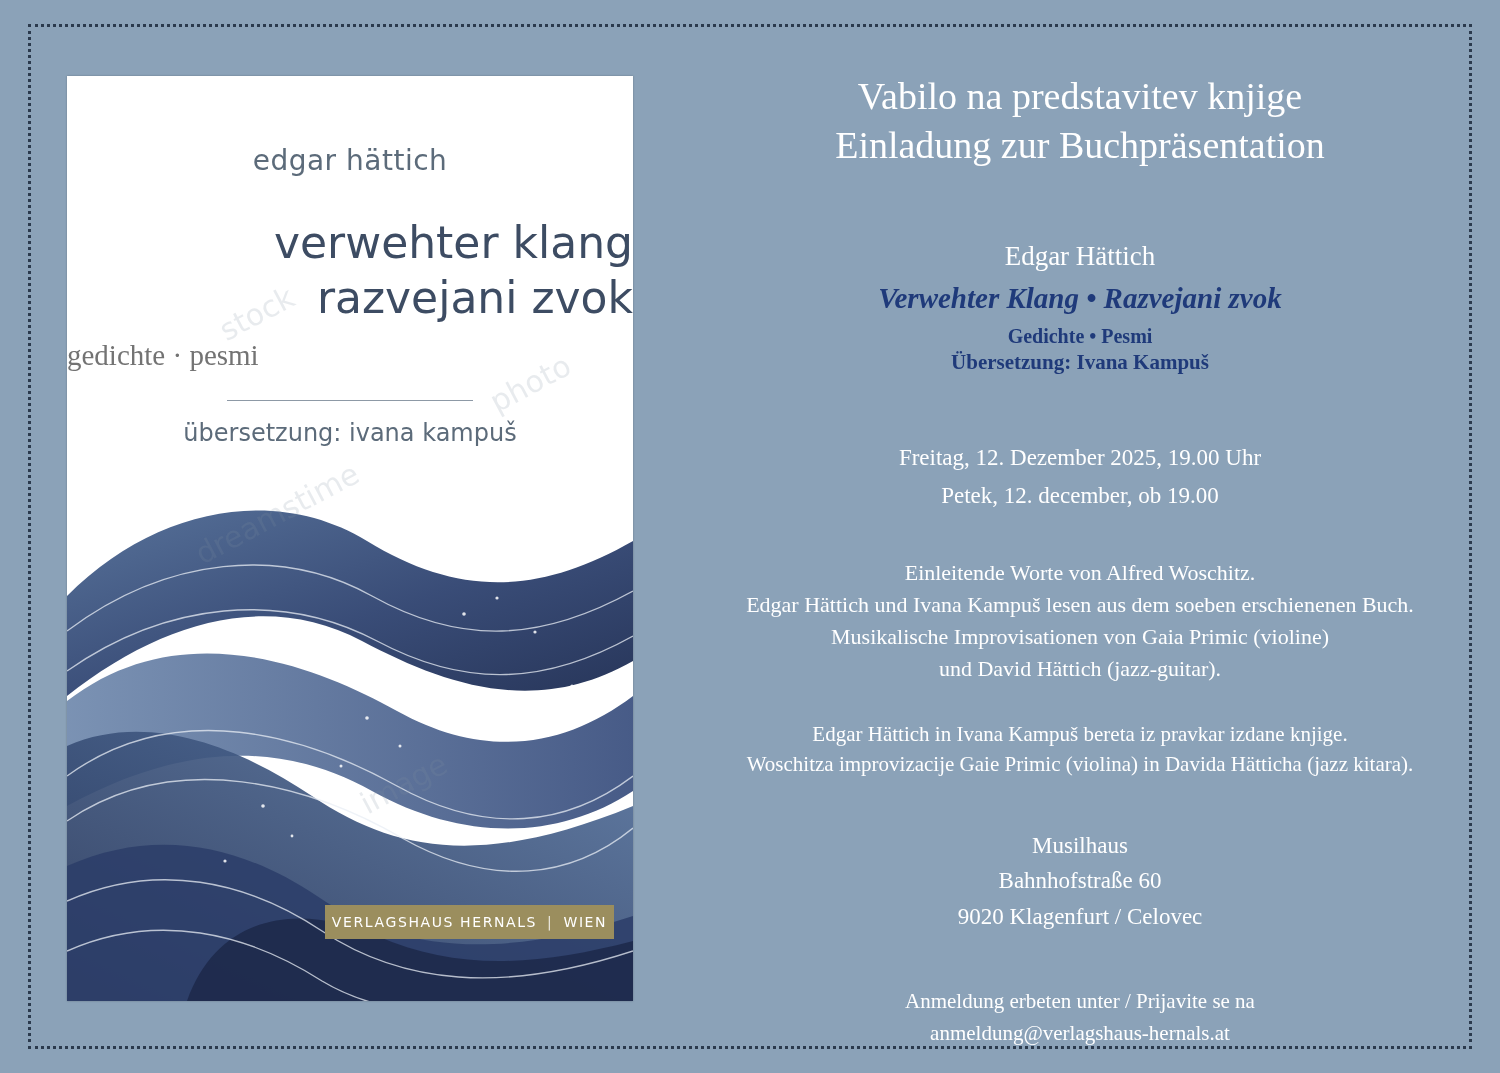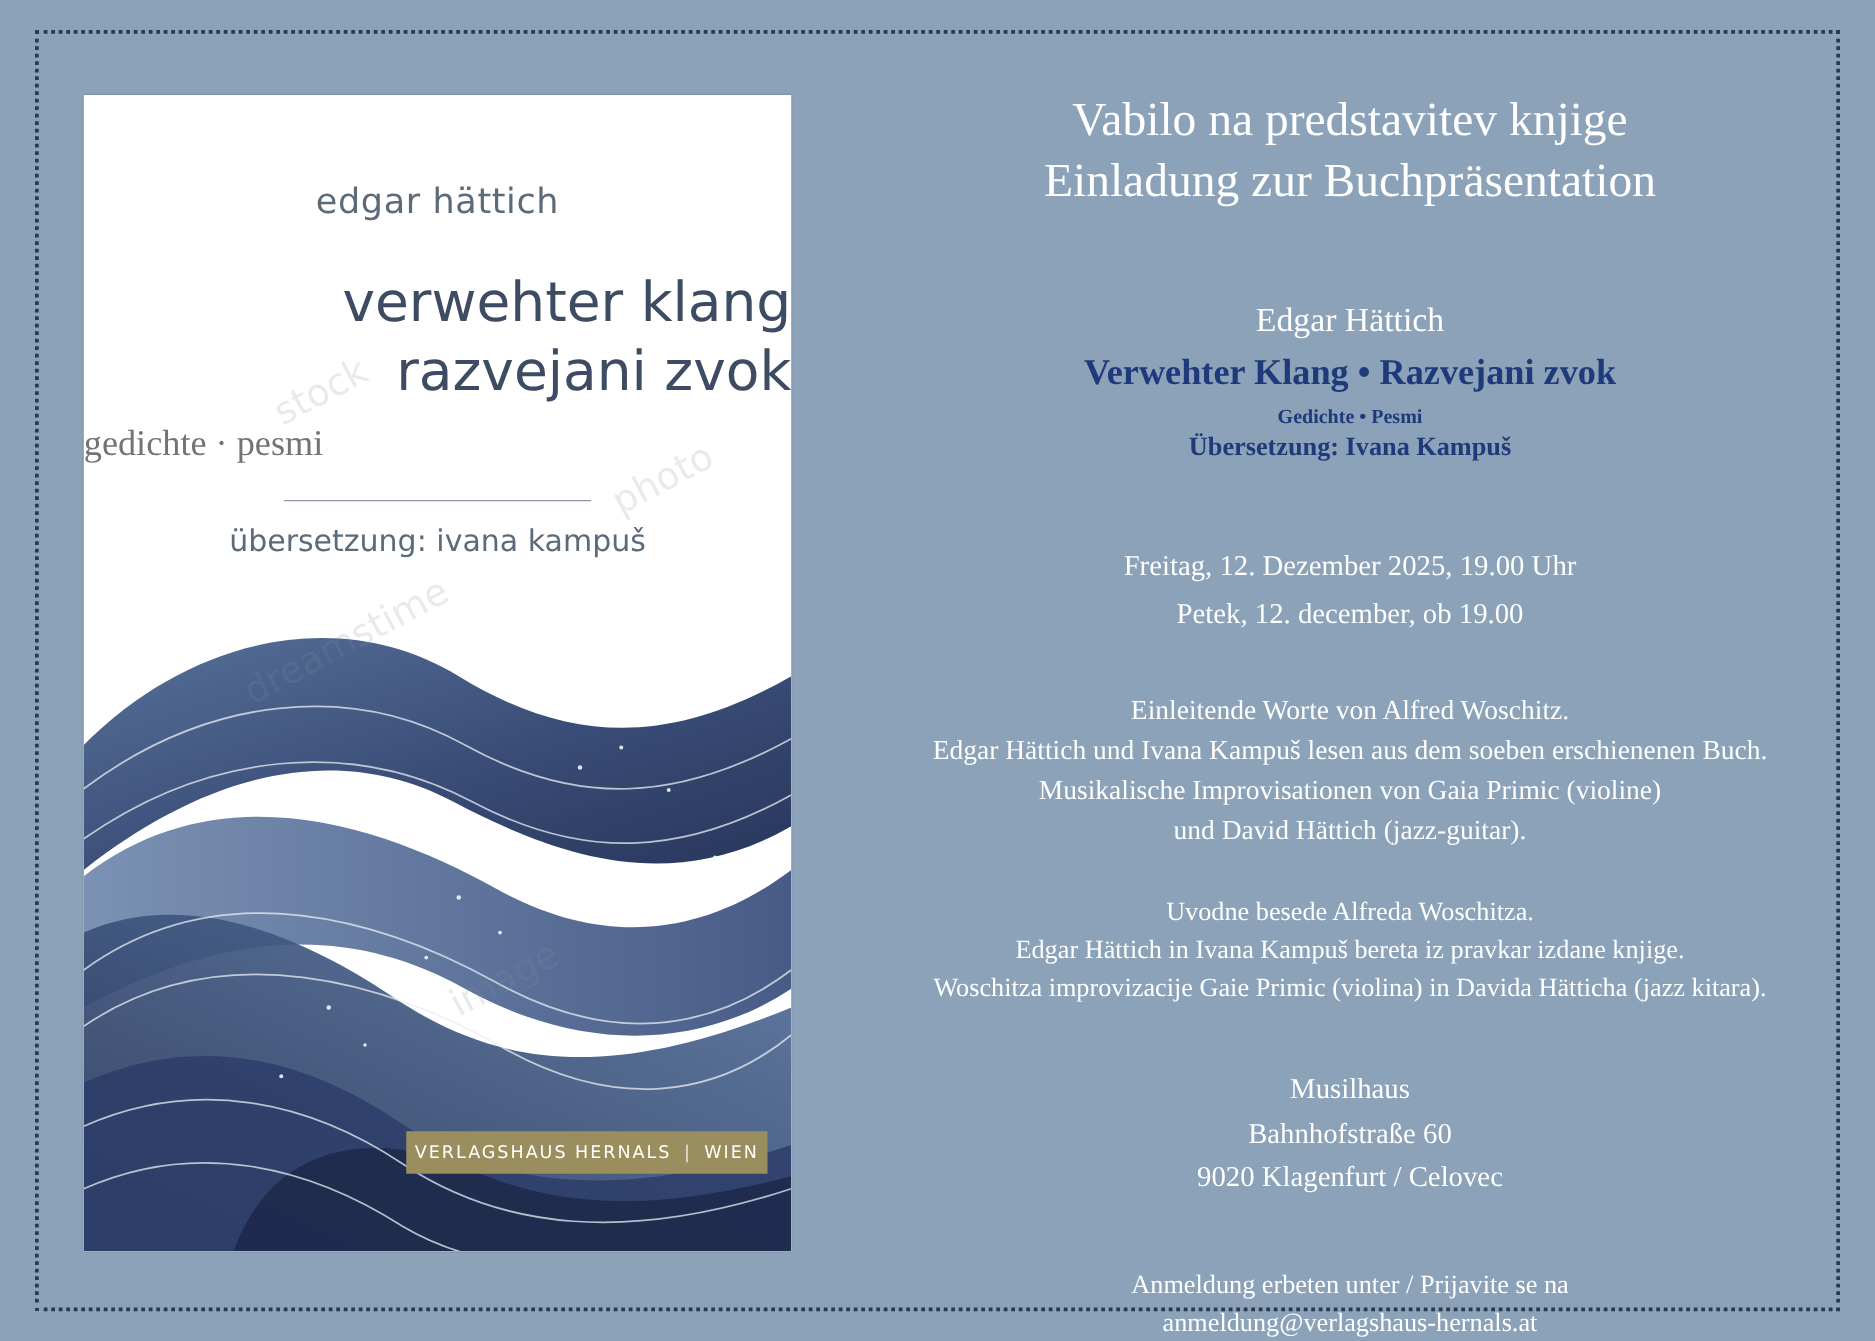--- a/index.html
+++ b/index.html
@@ -146,23 +146,24 @@
   .book-author {
     font-size: 27px;
     color: #ffffff;
     margin-bottom: 10px;
   }
   .book-title {
     font-size: 29px;
     font-weight: bold;
     color: #1f3a7a;
     margin-bottom: 10px;
+    font-style: italic;
   }
   .book-genre {
-    font-size: 16px;
+    font-size: 20px;
     font-weight: bold;
     color: #1f3a7a;
     margin-bottom: 2px;
   }
   .book-translation {
     font-size: 21px;
     font-weight: bold;
     color: #1f3a7a;
   }
   .block-date {
@@ -292,21 +293,20 @@
       </div>
 
       <div class="block-program">
         <div>Einleitende Worte von Alfred Woschitz.</div>
         <div>Edgar Hättich und Ivana Kampuš lesen aus dem soeben erschienenen Buch.</div>
         <div>Musikalische Improvisationen von Gaia Primic (violine)</div>
         <div>und David Hättich  (jazz-guitar).</div>
       </div>
 
       <div class="block-program-sl">
-        <div>Uvodne besede Alfreda Woschitza.</div>
         <div>Edgar Hättich in Ivana Kampuš bereta iz pravkar izdane knjige.</div>
         <div>Woschitza improvizacije Gaie Primic (violina) in Davida Hätticha (jazz kitara).</div>
       </div>
 
       <div class="block-venue">
         <div>Musilhaus</div>
         <div>Bahnhofstraße 60</div>
         <div>9020 Klagenfurt / Celovec</div>
       </div>
 

